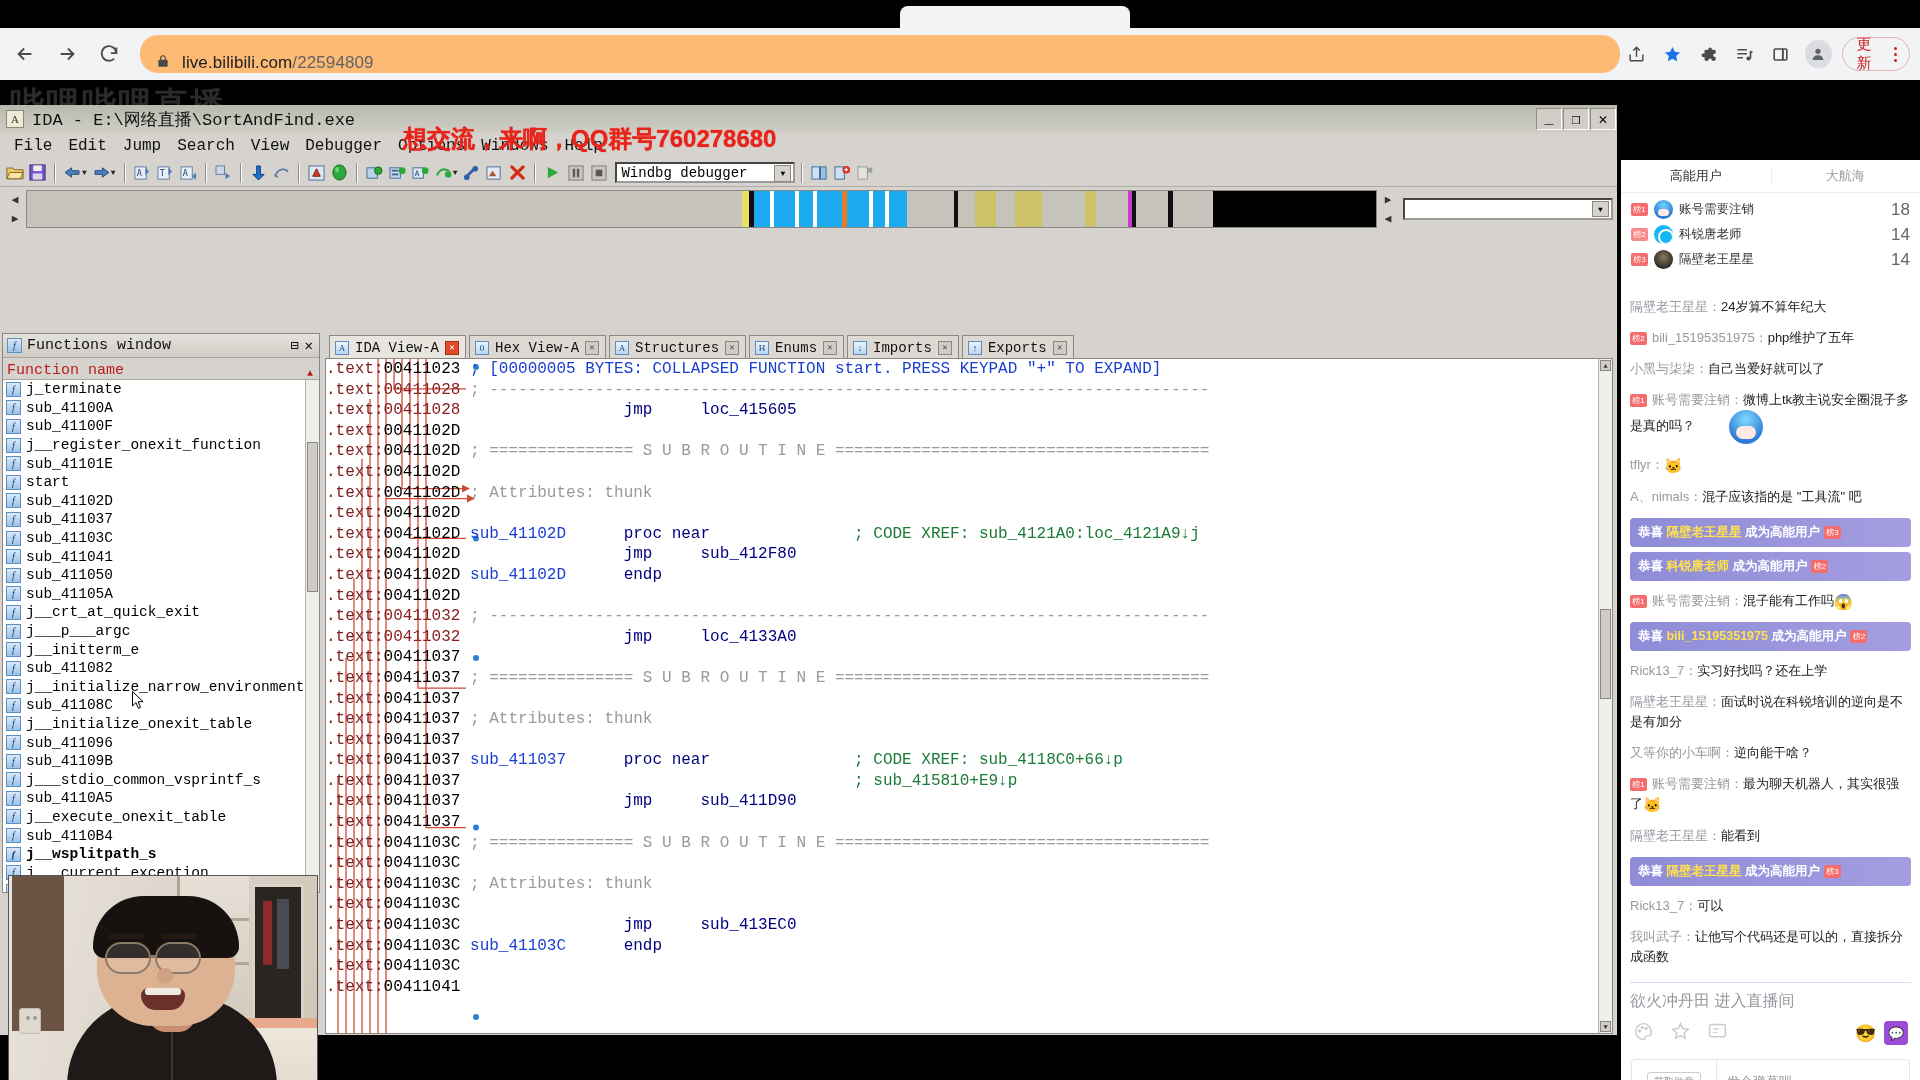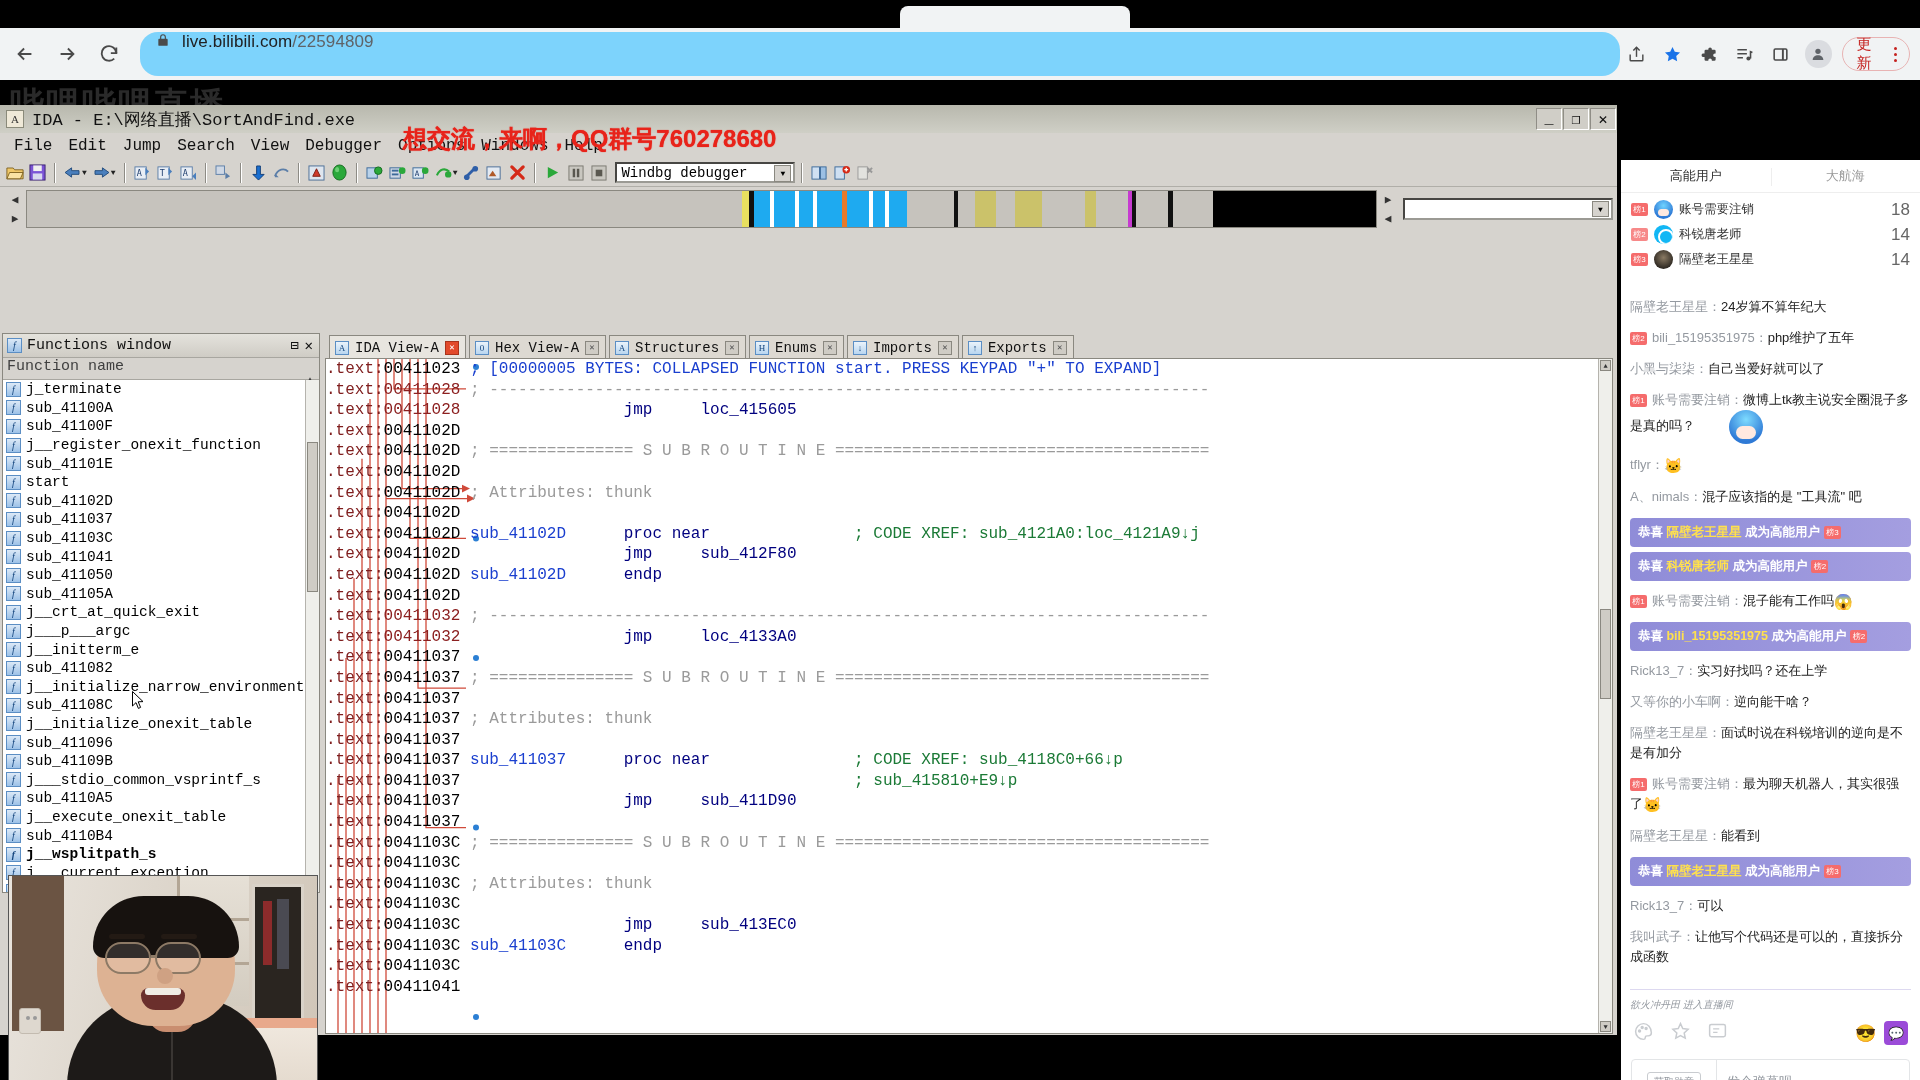--- a/index.html
+++ b/index.html
@@ -3,22 +3,22 @@
 <meta charset="utf-8">
 <style>
   * { box-sizing: border-box; margin:0; padding:0; }
   html,body { width:1920px; height:1080px; overflow:hidden; background:#000;
               font-family:"Liberation Sans", sans-serif; }
   #omnibar-row { position:absolute; left:0; top:28px; width:1920px; height:52px;
                  background:#f1f3f4; display:flex; align-items:center; }
   .nav-btn { width:38px; height:38px; margin-left:8px; display:flex; align-items:center;
              justify-content:center; border-radius:50%; color:#4a4a4a; }
   .nav-btn svg { display:block; }
-  #omnibox { margin-left:14px; height:44px; flex:0 0 1480px; background:#7dd3fc;
-             border-radius:18px; display:flex; align-items:flex-start; padding:0 16px; }
+  #omnibox { margin-left:14px; height:38px; flex:0 0 1480px; background:#fdba74;
+             border-radius:18px; display:flex; align-items:flex-end; padding:0 16px; }
   #lock-icon { margin-right:12px; color:#4a4a4a; }
   #url-text { font-size:17px; color:#202124; font-family:"Liberation Sans",sans-serif; letter-spacing:.1px; }
   #url-text .dim { color:#5f6368; }
   #tb-icons { display:flex; align-items:center; margin-left:auto; padding-right:10px; gap:2px; }
   .tb-icon { width:36px; height:36px; display:flex; align-items:center; justify-content:center;
              border-radius:50%; color:#4a4a4a; }
   .tb-icon.star { color:#1a73e8; }
   .tb-icon.avatar { background:#dadce0; border-radius:50%; color:#5f6368; width:28px;height:28px;margin-left:6px;}
   #update-btn { height:34px; border:1px solid #e8b3b3; border-radius:17px; display:flex;
                 align-items:center; padding:0 12px 0 14px; margin-left:8px; gap:10px; }
@@ -91,22 +91,22 @@
   #funcwin { position:absolute; left:2px; top:228px; width:318px; height:560px; background:#fff;
              border:1px solid #8a8880; }
   #funcwin-title { height:24px; background:linear-gradient(to bottom,#e4e2dc,#cfccc5);
                    display:flex; align-items:center; font-size:15px; padding-left:4px; color:#111;
                    font-family:"Liberation Mono",monospace; border-bottom:1px solid #a8a6a0;}
   .fw-icon { width:15px;height:15px; background:linear-gradient(#dce9f7,#9dc2e8); border:1px solid #5b8ec4;
              color:#14457e; font-size:10px; font-style:italic; display:flex;align-items:center;
              justify-content:center; margin-right:5px; font-family:"Liberation Serif",serif;}
   #funcwin-title .fw-btns { margin-left:auto; display:flex; gap:6px; padding-right:6px; font-size:14px;}
   #funcwin-hdr { height:22px; background:#d6d3ce; border-bottom:1px solid #a8a6a0; display:flex;
-                 align-items:flex-start; padding-left:4px; font-size:15px; color:#404040;
-                 font-family:"Liberation Mono",monospace;flex-direction:column; }
+                 align-items:flex-end; padding-left:4px; font-size:15px; color:#b91c1c;
+                 font-family:"Liberation Mono",monospace; }
   #funcwin-hdr .sortarrow { margin-left:auto; padding-right:6px; font-size:10px; }
   #funclist { position:absolute; top:46px; left:0; right:14px; bottom:0; overflow:hidden; background:#fff; }
   .fn-row { height:18.6px; display:flex; align-items:center; padding-left:3px; font-size:14.5px;
             color:#000; font-family:"Liberation Mono",monospace; white-space:nowrap; }
   .fn-row.bold { font-weight:bold; }
   #func-scroll { position:absolute; top:46px; right:0; width:14px; bottom:0; background:#efefeb;
                  border-left:1px solid #b5b3ad; }
   #func-thumb { position:absolute; top:62px; left:1px; width:11px; height:150px; background:#cfccc5;
                 border:1px solid #8a8880; }
 
@@ -230,21 +230,21 @@
   .sysmsg .hl { color:#ffe14d; }
   .sysmsg .mb2 { display:inline-block; width:17px; height:13px; background:#f56c6c; color:#fff;
                  font-size:8px; border-radius:2px; text-align:center; line-height:13px;
                  vertical-align:middle; margin-left:4px; font-weight:normal;}
   .bigav { display:inline-block; width:34px;height:34px; border-radius:50%; vertical-align:middle;
            margin-left:34px; background:radial-gradient(circle at 50% 28%, #7ddbff 0%, #2f7ad6 72%);
            position:relative; }
   .bigav:after{content:"";position:absolute;left:7px;top:16px;width:20px;height:13px;background:#ffe9e0;border-radius:9px;}
 
   #enter-room { position:absolute; bottom:148px; left:9px; right:9px; border-top:1px solid #ddd9f0;
-                padding-top:8px; font-size:10px; color:#9499a0;font-style:italic; }
+                padding-top:8px; font-size:16px; color:#9499a0; }
 
   #chat-tools { position:absolute; bottom:110px; left:0; right:0; height:34px; display:flex;
                 align-items:center; padding:0 12px; gap:16px; }
   .tool-ico { color:#c9ccd0; }
   #tool-right { margin-left:auto; display:flex; align-items:center; gap:6px; }
   .emo-btn { width:24px;height:24px;border-radius:4px; display:flex;align-items:center;justify-content:center;
              font-size:17px; }
   .emo-btn.purple { background:#9b4bd8; color:#fff; font-size:13px; }
 
   #input-wrap { position:absolute; bottom:55px; left:10px; right:10px; height:46px; border:1px solid #e3e5e7;
@@ -891,22 +891,22 @@
         <div class="msg"><span class="mb">榜2</span><span class="uname">bili_15195351975</span><span class="colon">：</span><span class="body">php维护了五年</span></div>
         <div class="msg"><span class="uname">小黑与柒柒</span><span class="colon">：</span><span class="body">自己当爱好就可以了</span></div>
         <div class="msg"><span class="mb">榜1</span><span class="uname">账号需要注销</span><span class="colon">：</span><span class="body">微博上tk教主说安全圈混子多是真的吗？</span><span class="bigav"></span></div>
         <div class="msg"><span class="uname">tflyr</span><span class="colon">：</span><span class="emo">🐱</span></div>
         <div class="msg"><span class="uname">A、nimals</span><span class="colon">：</span><span class="body">混子应该指的是 "工具流" 吧</span></div>
         <div class="sysmsg"><span>恭喜 </span><span class="hl">隔壁老王星星</span><span> 成为高能用户</span><span class="mb2">榜3</span></div>
         <div class="sysmsg"><span>恭喜 </span><span class="hl">科锐唐老师</span><span> 成为高能用户</span><span class="mb2">榜2</span></div>
         <div class="msg"><span class="mb">榜1</span><span class="uname">账号需要注销</span><span class="colon">：</span><span class="body">混子能有工作吗</span><span class="emo">😱</span></div>
         <div class="sysmsg"><span>恭喜 </span><span class="hl">bili_15195351975</span><span> 成为高能用户</span><span class="mb2">榜2</span></div>
         <div class="msg"><span class="uname">Rick13_7</span><span class="colon">：</span><span class="body">实习好找吗？还在上学</span></div>
+        <div class="msg"><span class="uname">隔壁老王星星</span><span class="colon">：</span><span class="body">面试时说在科锐培训的逆向是不是有加分</span></div>
         <div class="msg"><span class="uname">又等你的小车啊</span><span class="colon">：</span><span class="body">逆向能干啥？</span></div>
-        <div class="msg"><span class="uname">隔壁老王星星</span><span class="colon">：</span><span class="body">面试时说在科锐培训的逆向是不是有加分</span></div>
         <div class="msg"><span class="mb">榜1</span><span class="uname">账号需要注销</span><span class="colon">：</span><span class="body">最为聊天机器人，其实很强了</span><span class="emo">🐱</span></div>
         <div class="msg"><span class="uname">隔壁老王星星</span><span class="colon">：</span><span class="body">能看到</span></div>
         <div class="sysmsg"><span>恭喜 </span><span class="hl">隔壁老王星星</span><span> 成为高能用户</span><span class="mb2">榜3</span></div>
         <div class="msg"><span class="uname">Rick13_7</span><span class="colon">：</span><span class="body">可以</span></div>
         <div class="msg"><span class="uname">我叫武子</span><span class="colon">：</span><span class="body">让他写个代码还是可以的，直接拆分成函数</span></div>
       </div>
 
     <div id="enter-room">欲火冲丹田 进入直播间</div>
 
     <div id="chat-tools">

